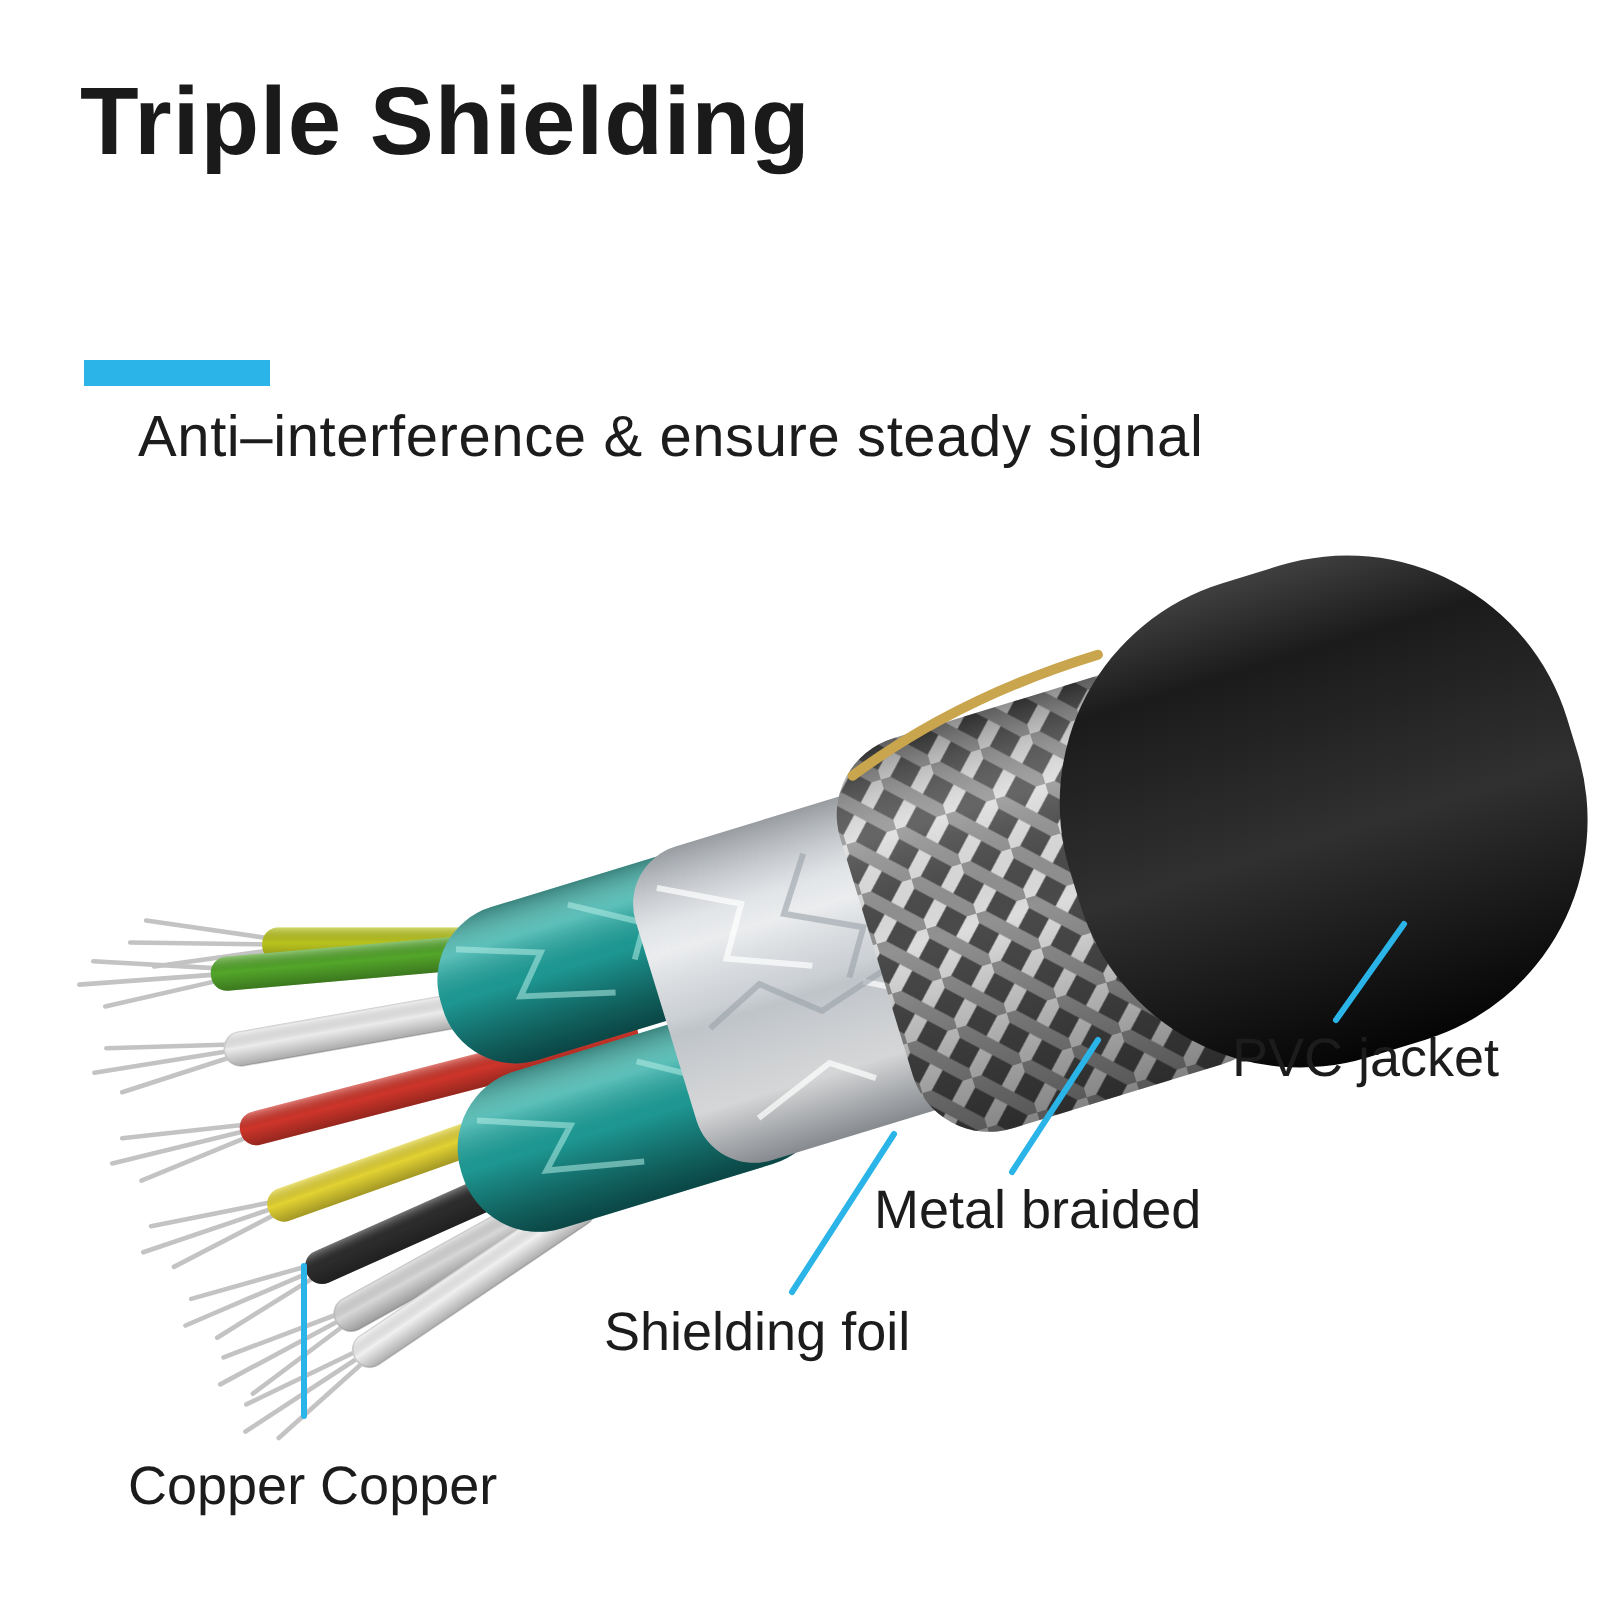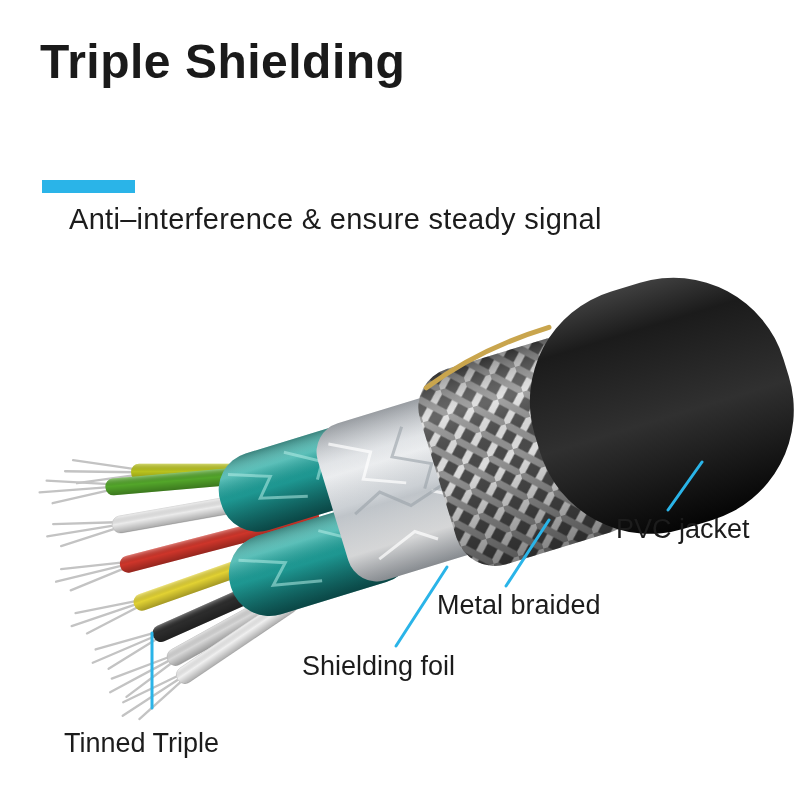--- a/index.html
+++ b/index.html
@@ -171,15 +171,15 @@
 
     <line class="leader" x1="702" y1="212" x2="668" y2="260"></line>
     <line class="leader" x1="549" y1="270" x2="506" y2="336"></line>
     <line class="leader" x1="447" y1="317" x2="396" y2="396"></line>
     <line class="leader" x1="152" y1="383" x2="152" y2="458"></line>
   </svg>
 
   <div class="callout pvc">PVC jacket</div>
   <div class="callout metal">Metal braided</div>
   <div class="callout foil">Shielding foil</div>
-  <div class="callout copper">Tinned Triple</div>
+  <div class="callout copper">Copper Copper</div>
 
 </div>
 
 </body></html>

